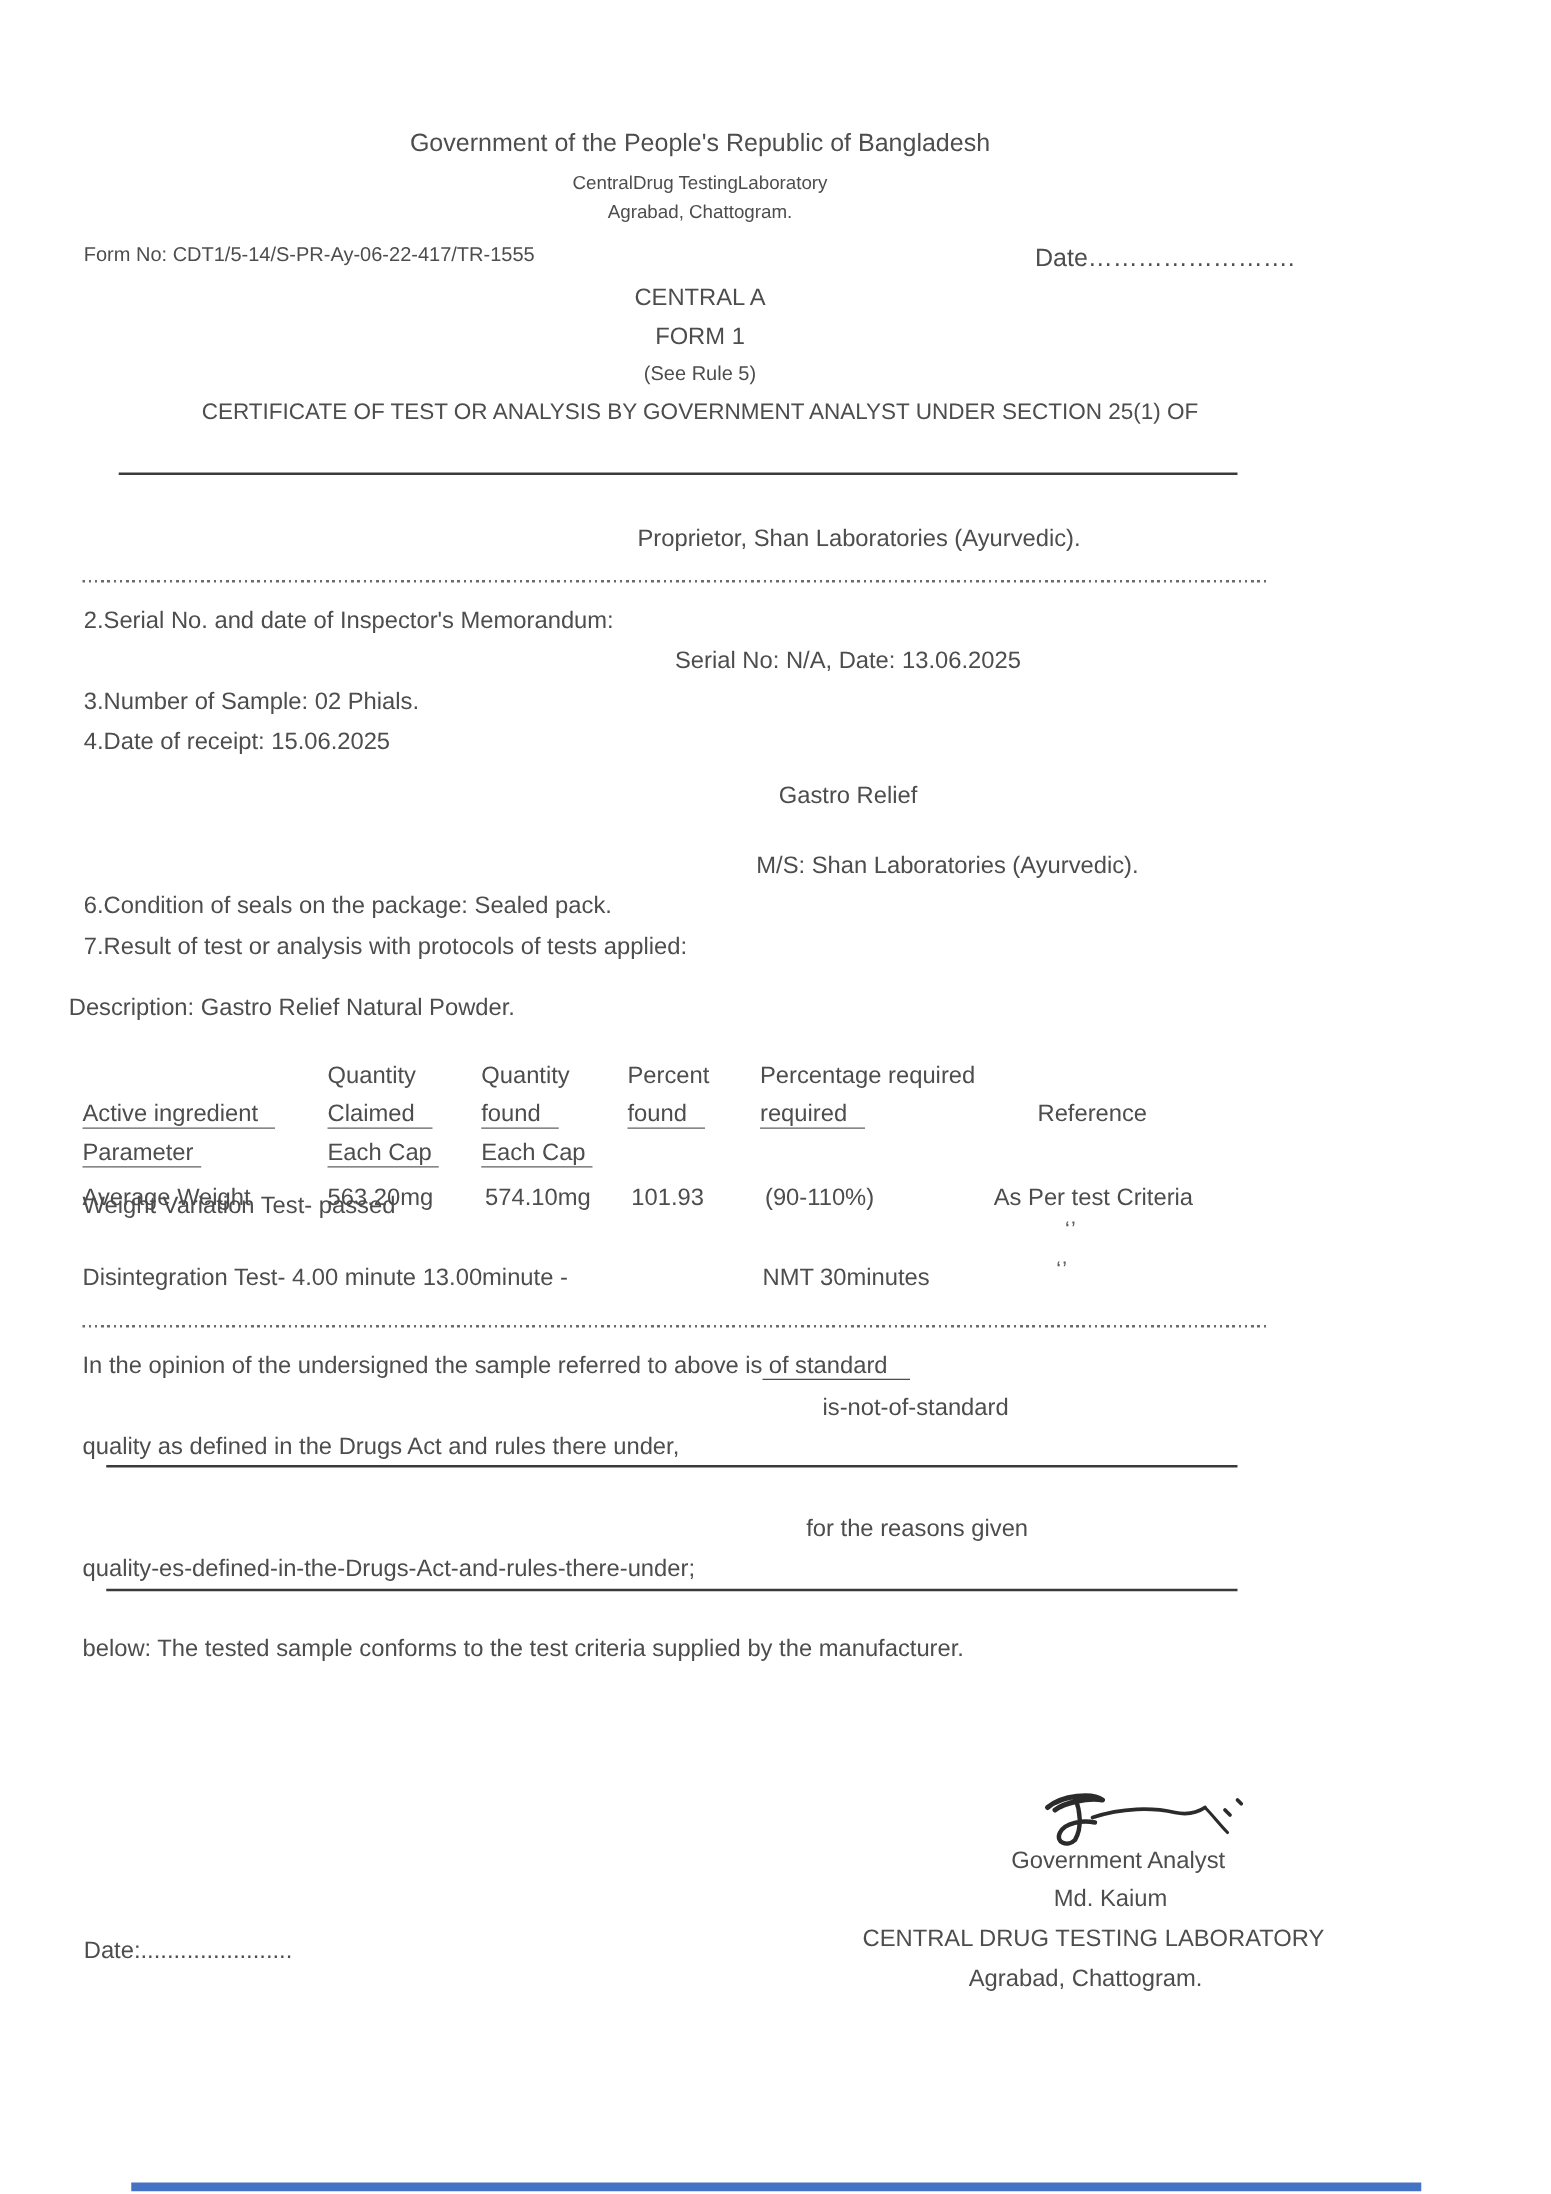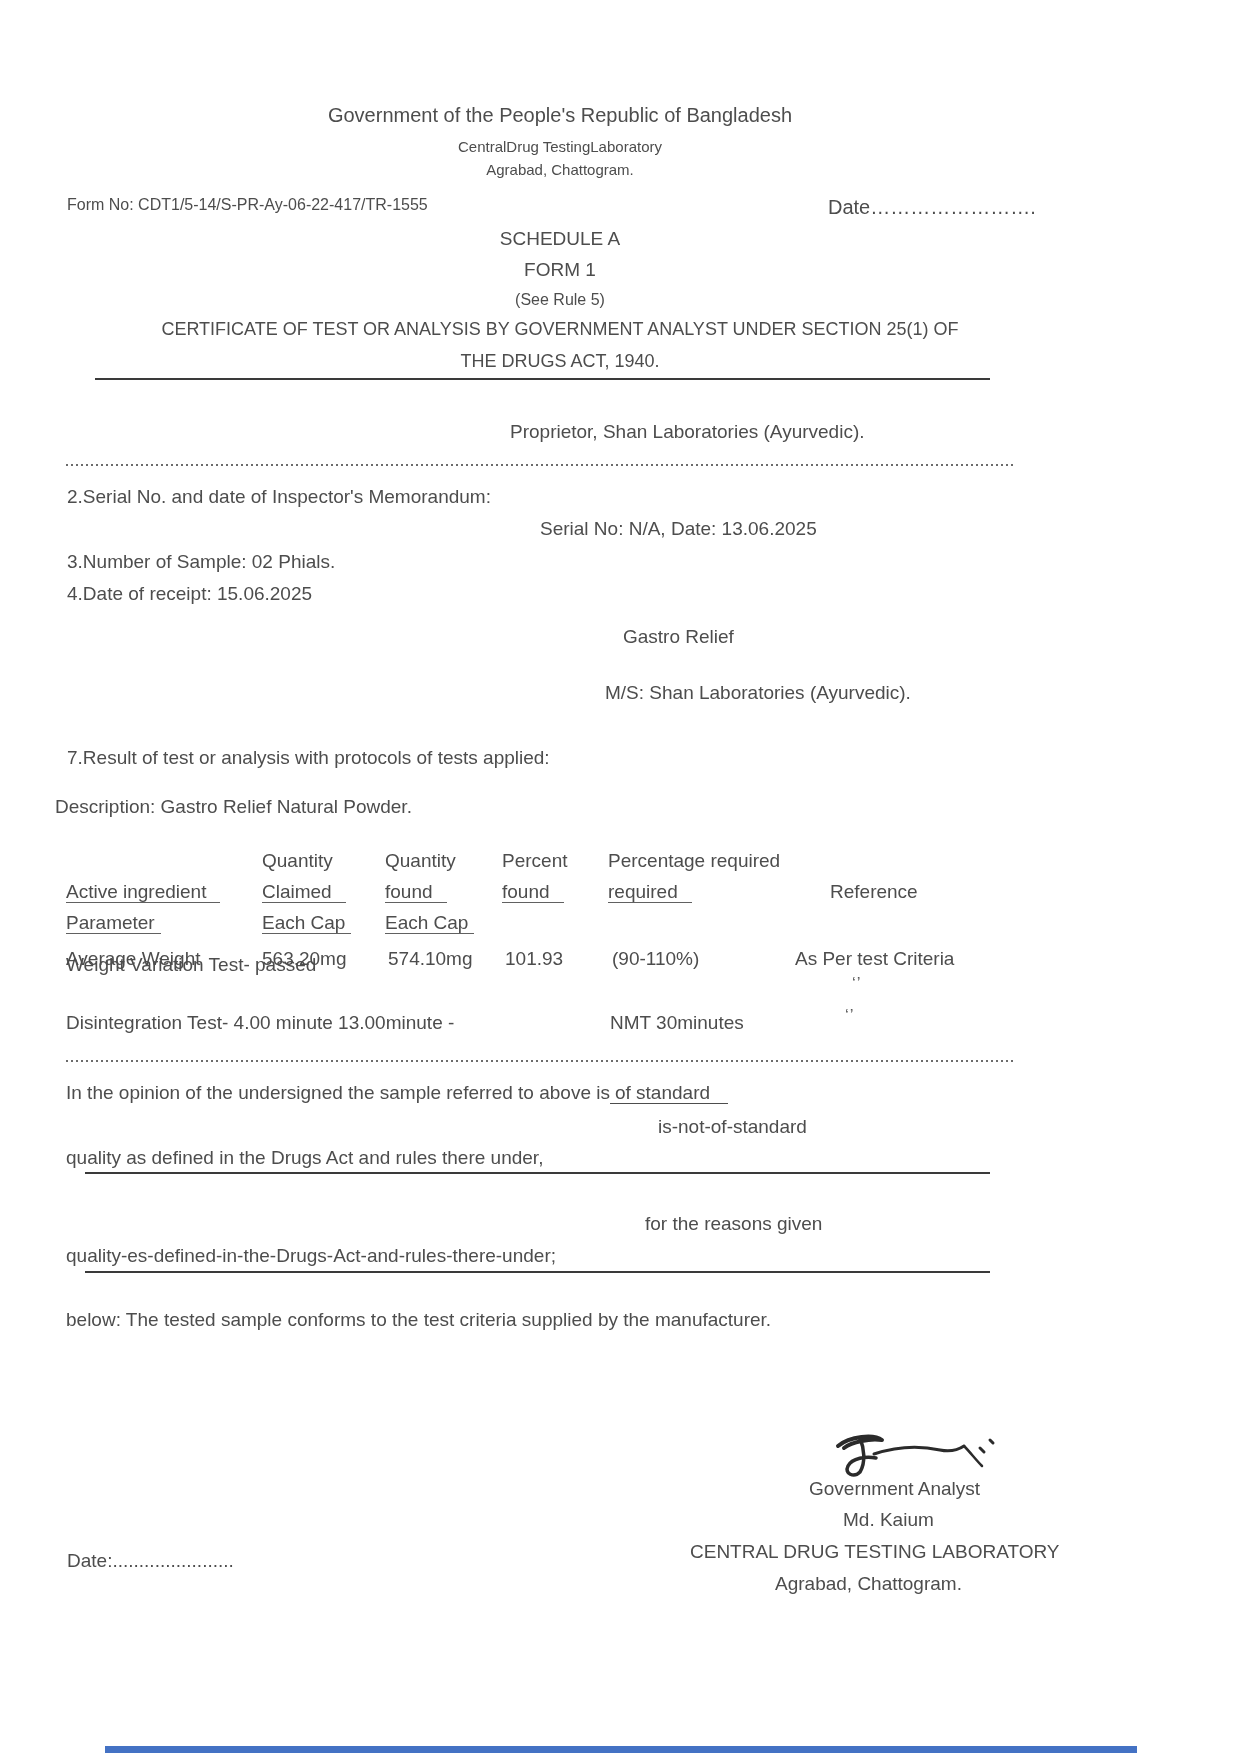--- a/index.html
+++ b/index.html
@@ -32,36 +32,36 @@
 
 <div id="page">
 
   <div class="ln ctr" style="top:104px;font-size:20px;">Government of the People's Republic of Bangladesh</div>
   <div class="ln ctr sm" style="top:138px;">CentralDrug TestingLaboratory</div>
   <div class="ln ctr sm" style="top:161px;">Agrabad, Chattogram.</div>
 
   <div class="ln" style="top:196px;left:67px;font-size:16px;">Form No: CDT1/5-14/S-PR-Ay-06-22-417/TR-1555</div>
   <div class="ln" style="top:196px;left:828px;font-size:20px;">Date…………………….</div>
 
-  <div class="ln ctr" style="top:228px;">SCHEDULE A</div>
+  <div class="ln ctr" style="top:228px;">CENTRAL A</div>
   <div class="ln ctr" style="top:259px;">FORM 1</div>
   <div class="ln ctr sm" style="top:291px;font-size:16px;">(See Rule 5)</div>
   <div class="ln ctr caps" style="top:319px;">CERTIFICATE OF TEST OR ANALYSIS BY GOVERNMENT ANALYST UNDER SECTION 25(1) OF</div>
-  <div class="ln ctr caps" style="top:351px;">THE DRUGS ACT, 1940.</div>
   <div class="hrule" style="top:378px;left:95px;width:895px;"></div>
 
   <div class="ln" style="top:421px;left:510px;">Proprietor, Shan Laboratories (Ayurvedic).</div>
   <div class="dotted" style="top:464px;left:66px;width:950px;"></div>
 
   <div class="ln" style="top:486px;left:67px;">2.Serial No. and date of Inspector's Memorandum:</div>
   <div class="ln" style="top:518px;left:540px;">Serial No: N/A, Date: 13.06.2025</div>
   <div class="ln" style="top:551px;left:67px;">3.Number of Sample: 02 Phials.</div>
   <div class="ln" style="top:583px;left:67px;">4.Date of receipt: 15.06.2025</div>
   <div class="ln" style="top:626px;left:605px;margin-left:18px;">Gastro Relief</div>
   <div class="ln" style="top:682px;left:605px;">M/S: Shan Laboratories (Ayurvedic).</div>
+  <div class="ln" style="top:714px;left:67px;">6.Condition of seals on the package: Sealed pack.</div>
   <div class="ln" style="top:747px;left:67px;">7.Result of test or analysis with protocols of tests applied:</div>
 
   <div class="ln" style="top:796px;left:55px;">Description: Gastro Relief Natural Powder.</div>
 
   <div class="ln" style="top:850px;left:262px;">Quantity</div>
   <div class="ln" style="top:850px;left:385px;">Quantity</div>
   <div class="ln" style="top:850px;left:502px;">Percent</div>
   <div class="ln" style="top:850px;left:608px;">Percentage required</div>
 
   <div class="ln" style="top:881px;left:66px;"><span class="u">Active ingredient</span></div>

